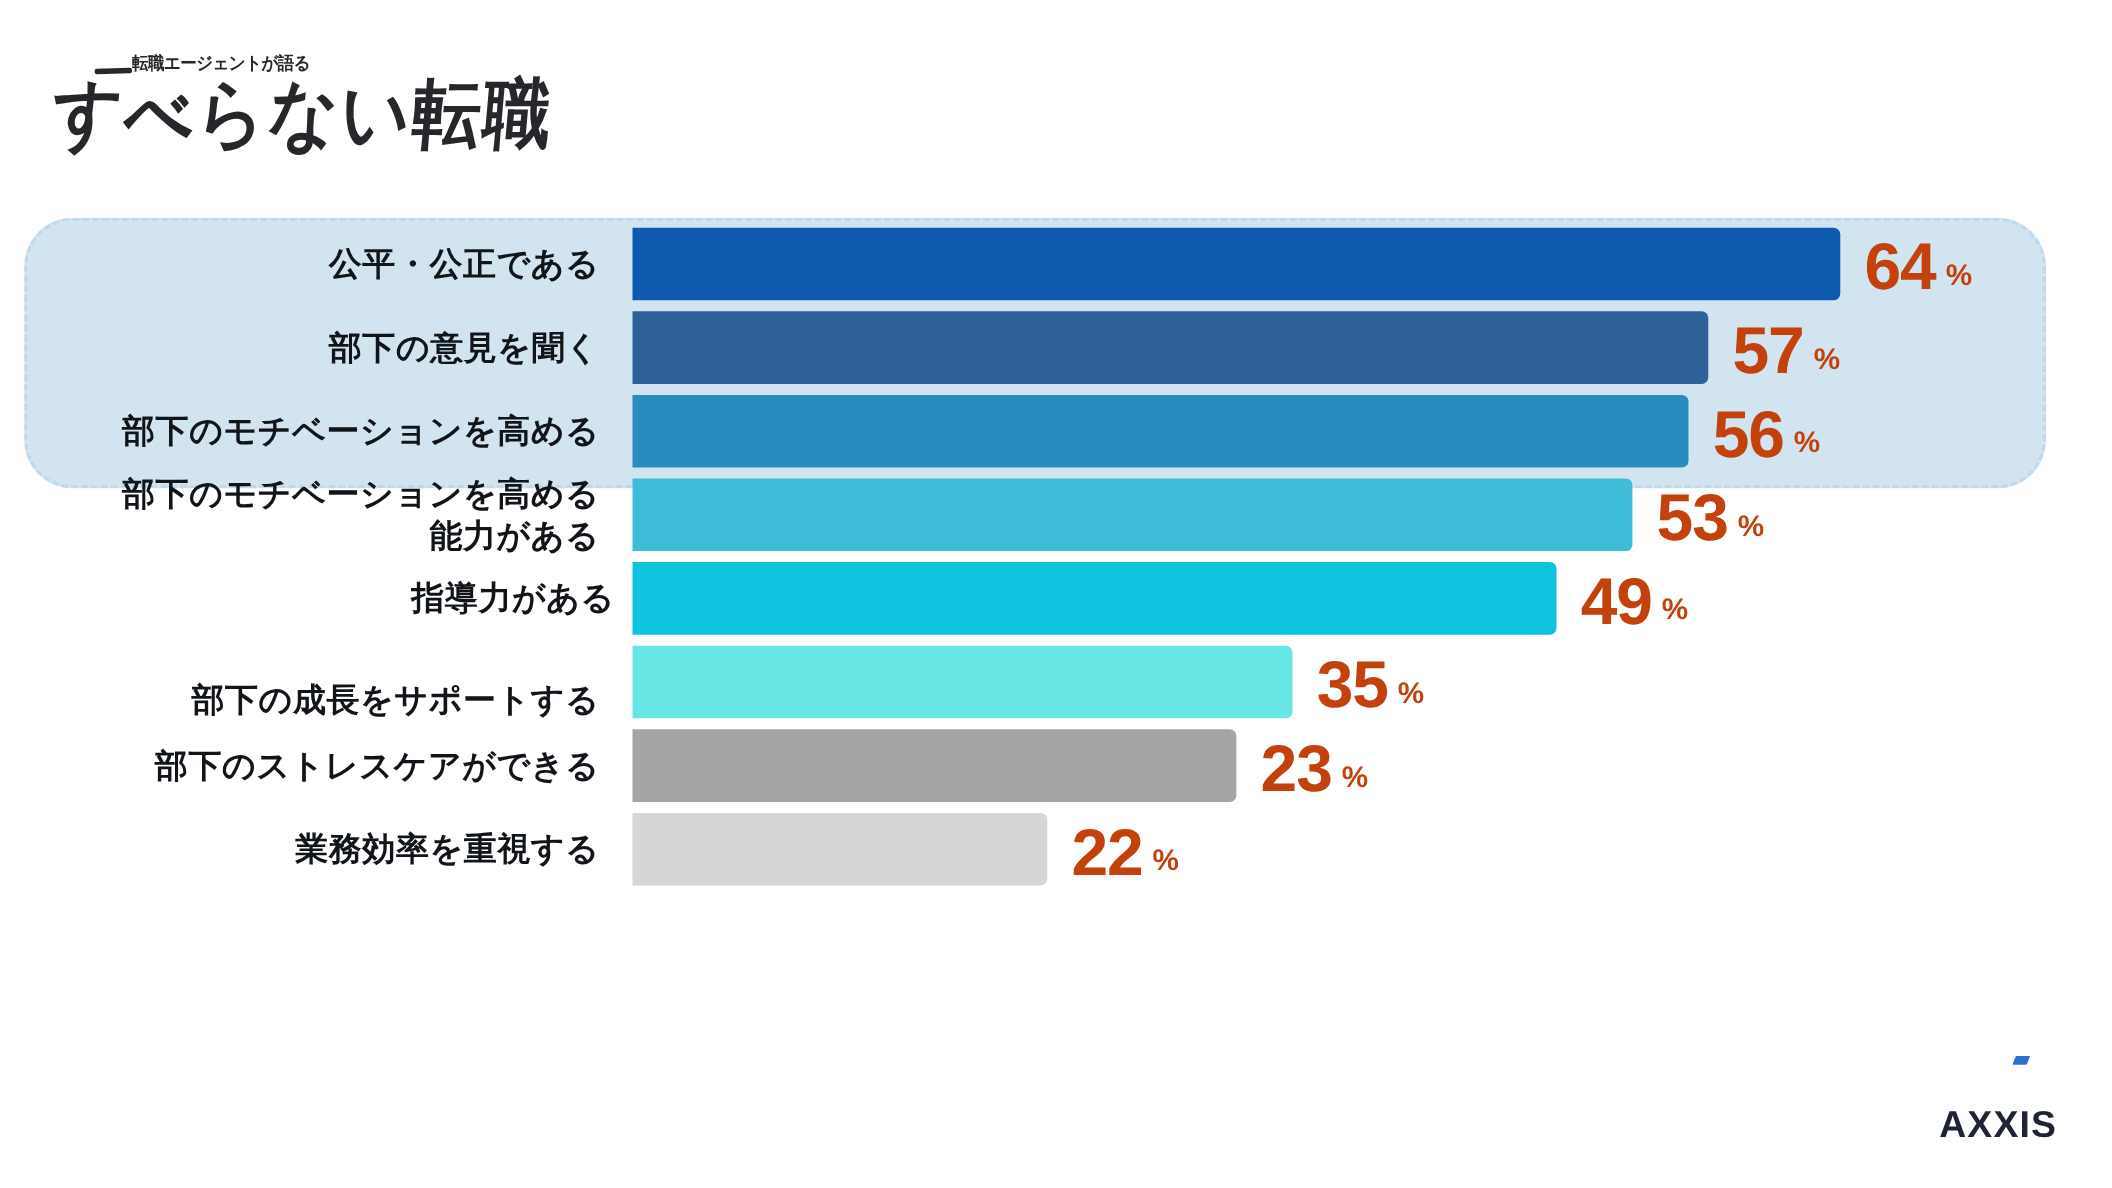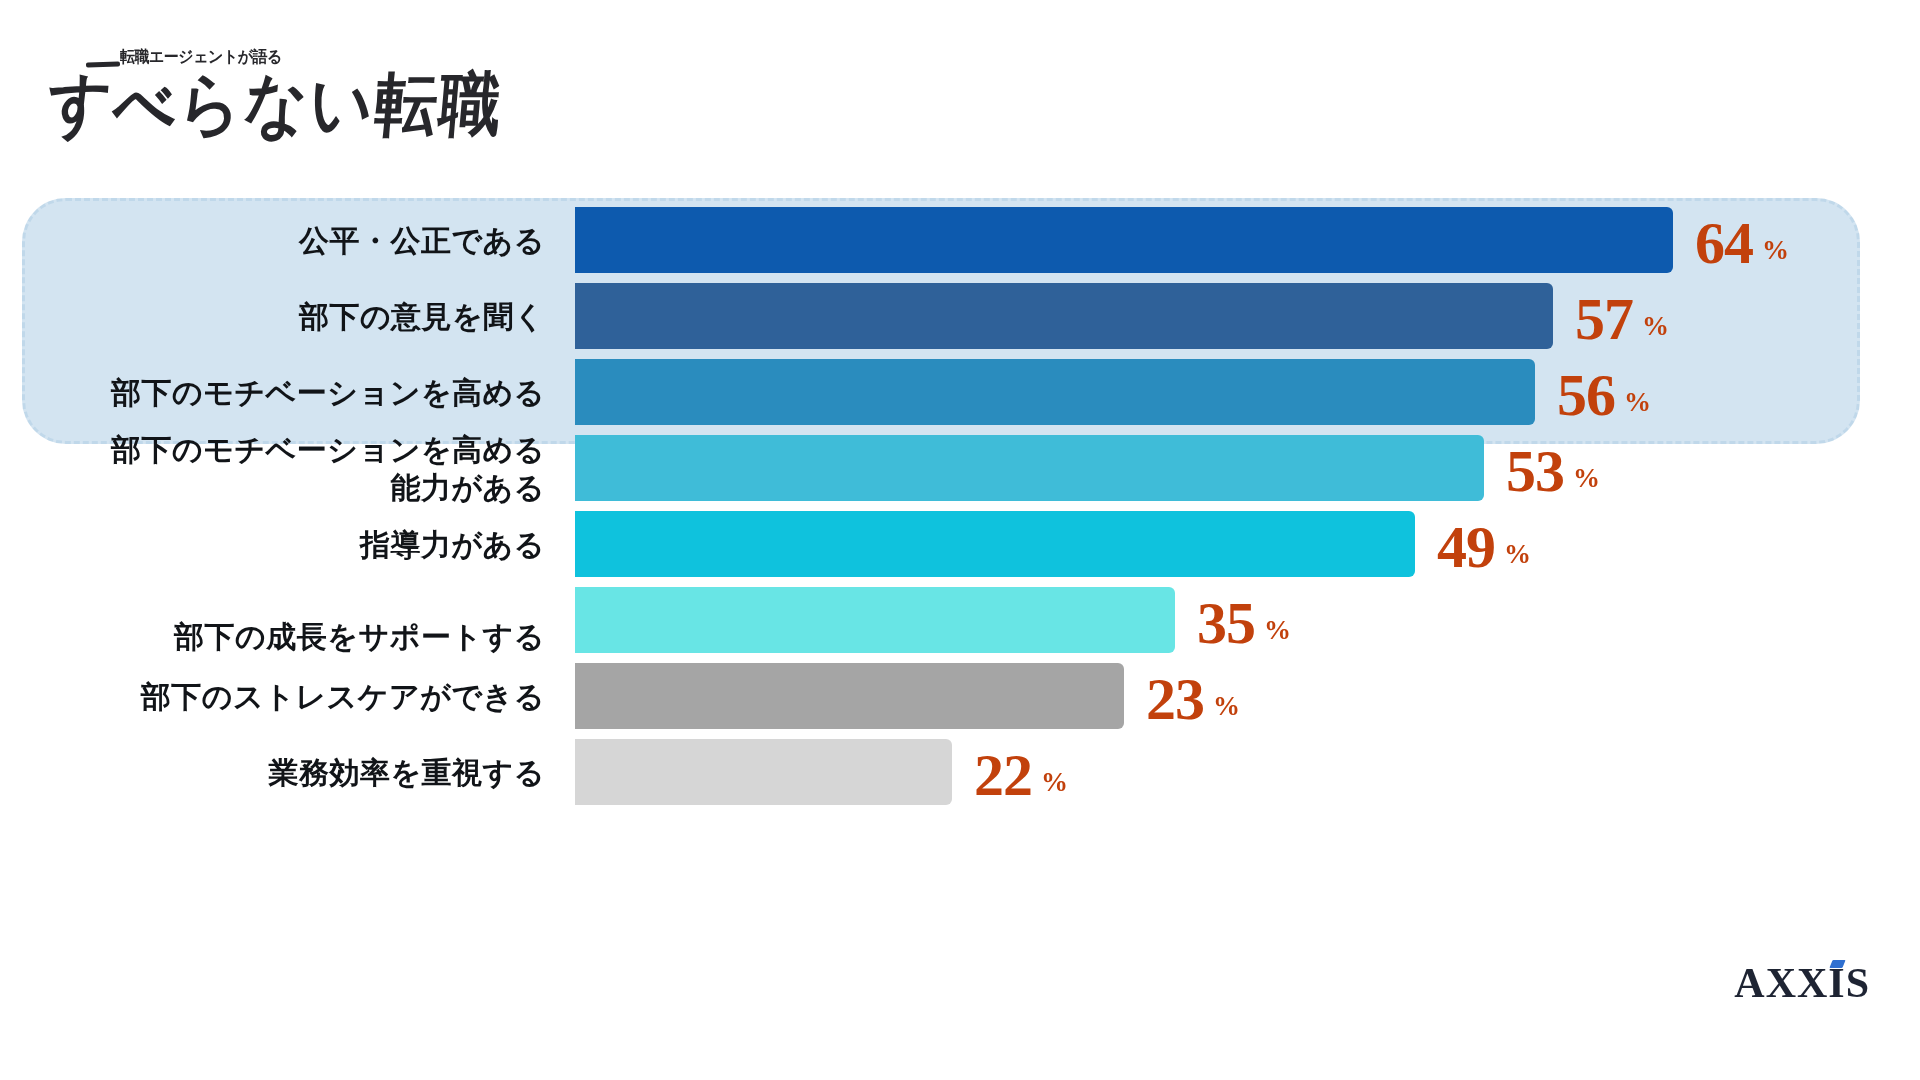--- a/index.html
+++ b/index.html
@@ -41,21 +41,21 @@
     position:absolute;
     left:22px;top:198px;width:1838px;height:300px;
     background:#d3e4f1;
     border:3px dashed #c0d8ea;
     border-radius:44px;
     box-sizing:border-box;
   }
 
   
   #chart{
-    position:absolute;left:0;top:0;width:1920px;height:1080px;font-family:Liberation Serif, serif;
+    position:absolute;left:0;top:0;width:1920px;height:1080px;
   }
   .row{
     position:absolute;
     left:0;width:1920px;
     display:block;
   }
   .row-label{
     position:absolute;
     left:0;width:545px;
     text-align:right;
@@ -76,24 +76,23 @@
     color:#c2410c;
     font-weight:700;
     white-space:nowrap;
     line-height:1;
   }
   .value .num{font-size:60px;letter-spacing:-1px;}
   .value .pct{font-size:27px;margin-left:9px;position:relative;top:-4px;}
 
   
   #axxis-logo{
-    position:absolute;right:50px;top:959px;
-    font-size:42px;font-weight:700;color:#1e2433;
+    position:absolute;right:50px;top:1004px;
+    font-size:34px;font-weight:700;color:#1e2433;
     letter-spacing:1px;
-    font-family:Liberation Serif, serif;
   }
   #axxis-accent{
     position:absolute;
     right:76px;top:960px;
     width:13px;height:8px;background:#2f6fd0;
     transform:skewX(-22deg);
     border-radius:1px;
   }
 </style>
 </head>
@@ -123,21 +122,21 @@
       <div class="bar" style="top: 359px; width: 960px; height: 66px; background: rgb(42, 140, 190);"></div>
       <div class="value" style="left: 1557px; top: 365px;"><span class="num">56</span><span class="pct">%</span></div>
     </div>
     <div class="row" style="top: 0px;">
       <div class="row-label" style="top: 431px;">部下のモチベーションを高める
 能力がある</div>
       <div class="bar" style="top: 435px; width: 909px; height: 66px; background: rgb(63, 188, 216);"></div>
       <div class="value" style="left: 1506px; top: 441px;"><span class="num">53</span><span class="pct">%</span></div>
     </div>
     <div class="row" style="top: 0px;">
-      <div class="row-label" style="top: 526px;">指導力がある</div>
+      <div class="row-label" style="top: 526px; padding-left: 14px;">指導力がある</div>
       <div class="bar" style="top: 511px; width: 840px; height: 66px; background: rgb(15, 194, 221);"></div>
       <div class="value" style="left: 1437px; top: 517px;"><span class="num">49</span><span class="pct">%</span></div>
     </div>
     <div class="row" style="top: 0px;">
       <div class="row-label" style="top: 618px;">部下の成長をサポートする</div>
       <div class="bar" style="top: 587px; width: 600px; height: 66px; background: rgb(104, 229, 229);"></div>
       <div class="value" style="left: 1197px; top: 593px; text-align: center;"><span class="num">35</span><span class="pct">%</span></div>
     </div>
     <div class="row" style="top: 0px;">
       <div class="row-label" style="top: 678px;">部下のストレスケアができる</div>

